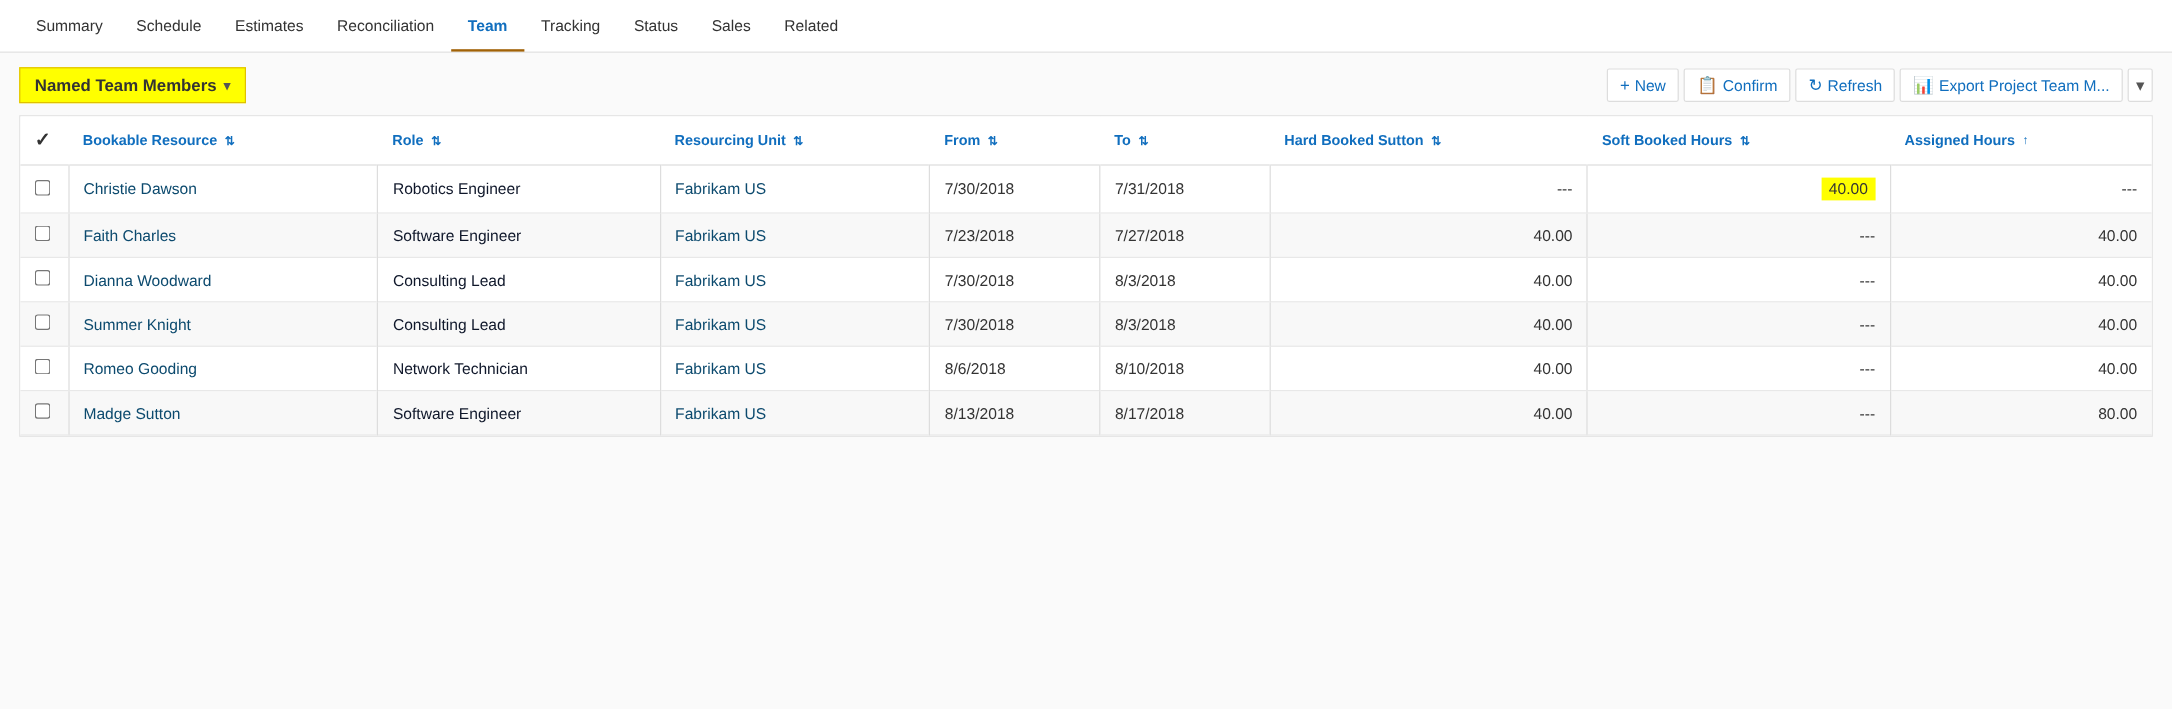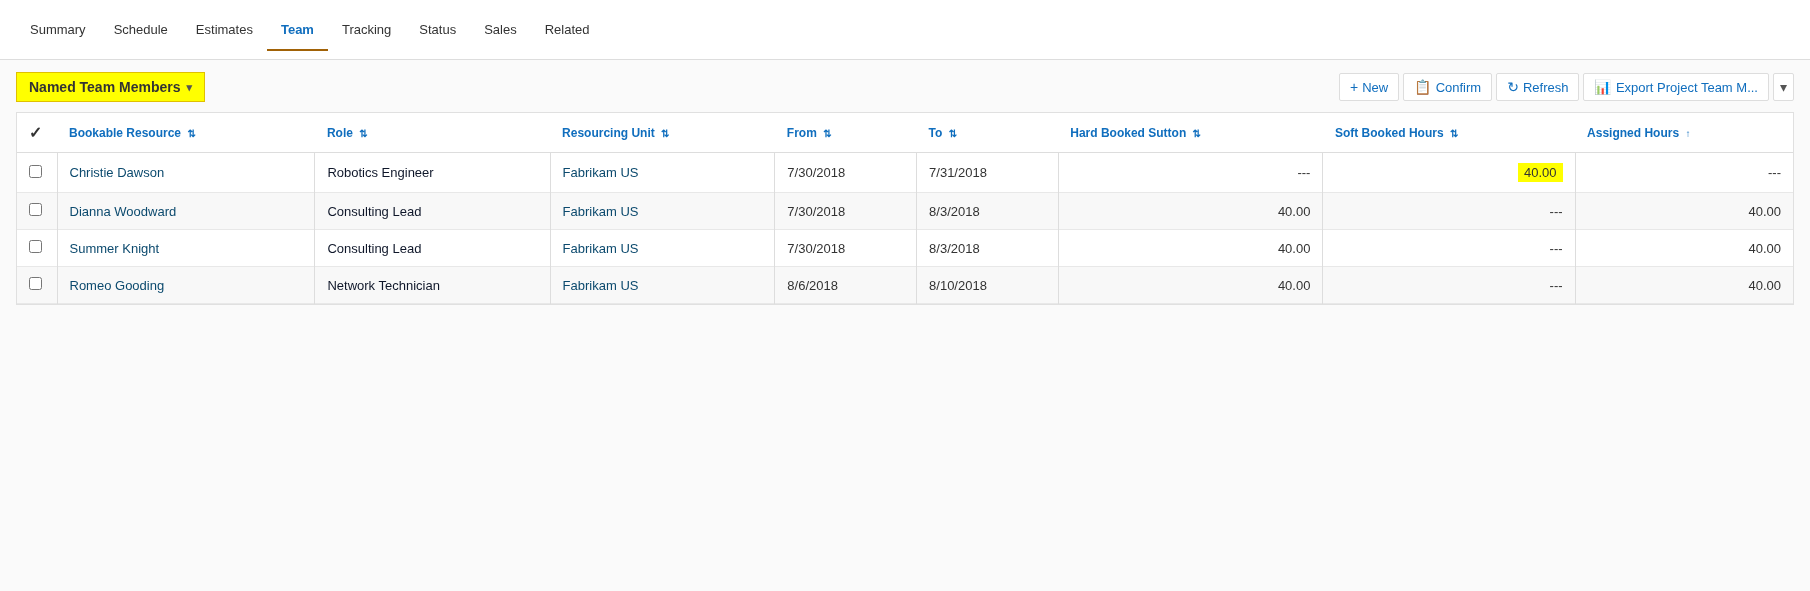--- a/index.html
+++ b/index.html
@@ -17,21 +17,21 @@
       flex-direction: column;
     }
 
     
     .nav-tabs {
       display: flex;
       align-items: center;
       padding: 0 16px;
       border-bottom: 1px solid #ddd;
       background: #fff;
-      height: 60px;
+      height: 44px;
     }
     .nav-tab {
       padding: 12px 14px;
       cursor: pointer;
       font-size: 13px;
       color: #333;
       border-bottom: 2px solid transparent;
       margin-bottom: -1px;
       white-space: nowrap;
     }
@@ -188,20 +188,21 @@
   </style>
 </head>
 <body>
 
 <div class="app-container">
 
   <nav class="nav-tabs">
   <div class="nav-tab">Summary</div>
       <div class="nav-tab">Schedule</div>
       <div class="nav-tab">Estimates</div>
+      <div class="nav-tab">Reconciliation</div>
       <div class="nav-tab active">Team</div>
       <div class="nav-tab">Tracking</div>
       <div class="nav-tab">Status</div>
       <div class="nav-tab">Sales</div>
       <div class="nav-tab">Related</div>
     </nav>
 
   <div class="main-content">
 
     <div class="section-header">
@@ -282,20 +283,31 @@
               <td class="col-separator role-cell">Robotics Engineer</td>
               <td class="col-separator"><a href="#">Fabrikam US</a></td>
               <td class="col-separator">7/30/2018</td>
               <td class="col-separator">7/31/2018</td>
               <td class="col-separator numeric">---</td>
               <td class="col-separator numeric"><span class="highlight-yellow">40.00</span></td>
               <td class="numeric">---</td>
             </tr>
             <tr>
               <td class="checkbox-col col-separator"><input type="checkbox" style=""></td>
+              <td class="col-separator"><a href="#">Faith Charles</a></td>
+              <td class="col-separator role-cell">Software Engineer</td>
+              <td class="col-separator"><a href="#">Fabrikam US</a></td>
+              <td class="col-separator">7/23/2018</td>
+              <td class="col-separator">7/27/2018</td>
+              <td class="col-separator numeric">40.00</td>
+              <td class="col-separator numeric">---</td>
+              <td class="numeric">40.00</td>
+            </tr>
+            <tr>
+              <td class="checkbox-col col-separator"><input type="checkbox" style=""></td>
               <td class="col-separator"><a href="#">Dianna Woodward</a></td>
               <td class="col-separator role-cell">Consulting Lead</td>
               <td class="col-separator"><a href="#">Fabrikam US</a></td>
               <td class="col-separator">7/30/2018</td>
               <td class="col-separator">8/3/2018</td>
               <td class="col-separator numeric">40.00</td>
               <td class="col-separator numeric">---</td>
               <td class="numeric">40.00</td>
             </tr>
             <tr>
@@ -312,18 +324,29 @@
             <tr>
               <td class="checkbox-col col-separator"><input type="checkbox" style=""></td>
               <td class="col-separator"><a href="#">Romeo Gooding</a></td>
               <td class="col-separator role-cell">Network Technician</td>
               <td class="col-separator"><a href="#">Fabrikam US</a></td>
               <td class="col-separator">8/6/2018</td>
               <td class="col-separator">8/10/2018</td>
               <td class="col-separator numeric">40.00</td>
               <td class="col-separator numeric">---</td>
               <td class="numeric">40.00</td>
+            </tr>
+            <tr>
+              <td class="checkbox-col col-separator"><input type="checkbox" style=""></td>
+              <td class="col-separator"><a href="#">Madge Sutton</a></td>
+              <td class="col-separator role-cell">Software Engineer</td>
+              <td class="col-separator"><a href="#">Fabrikam US</a></td>
+              <td class="col-separator">8/13/2018</td>
+              <td class="col-separator">8/17/2018</td>
+              <td class="col-separator numeric">40.00</td>
+              <td class="col-separator numeric">---</td>
+              <td class="numeric">80.00</td>
             </tr>
           </tbody>
       </table>
     </div>
   </div>
 </div>
 
 </body></html>

